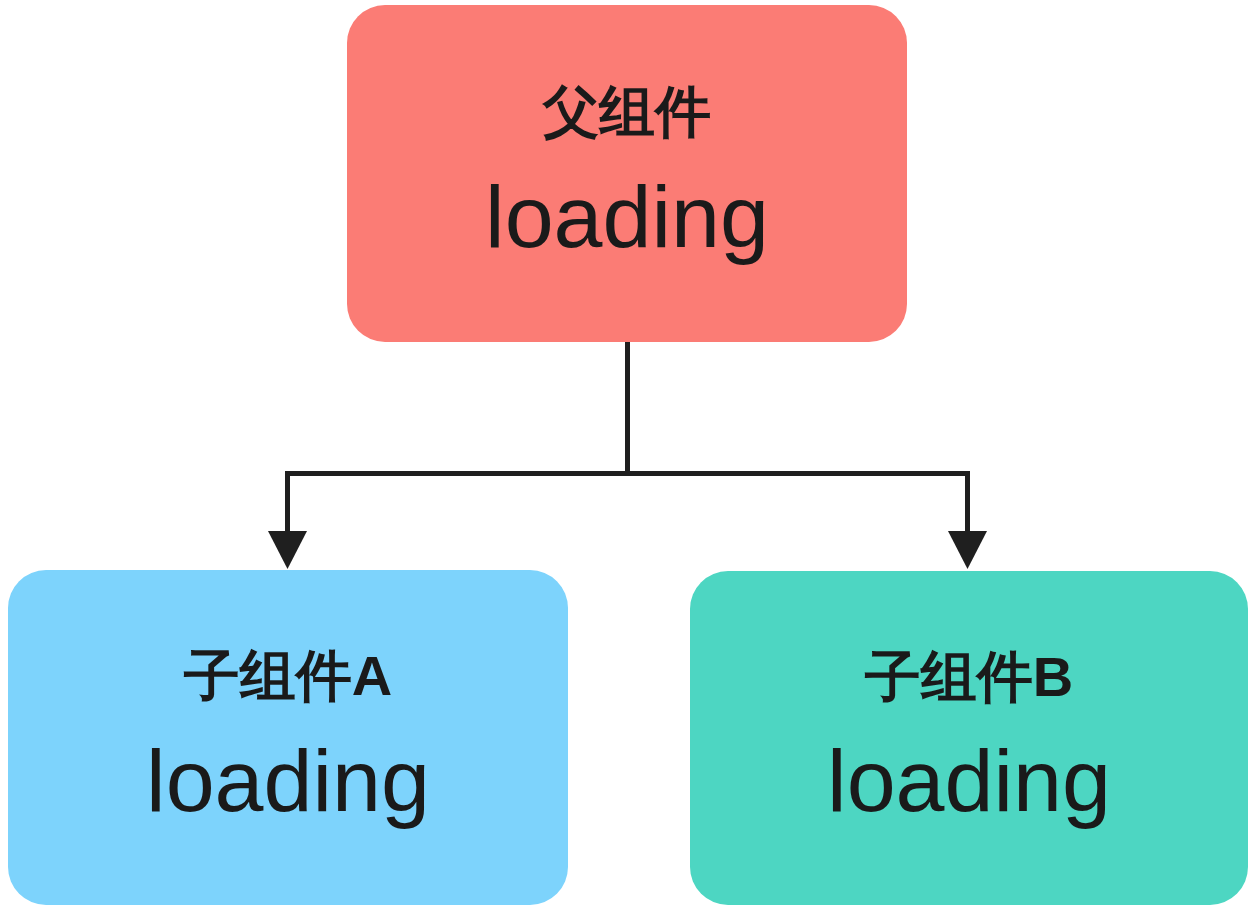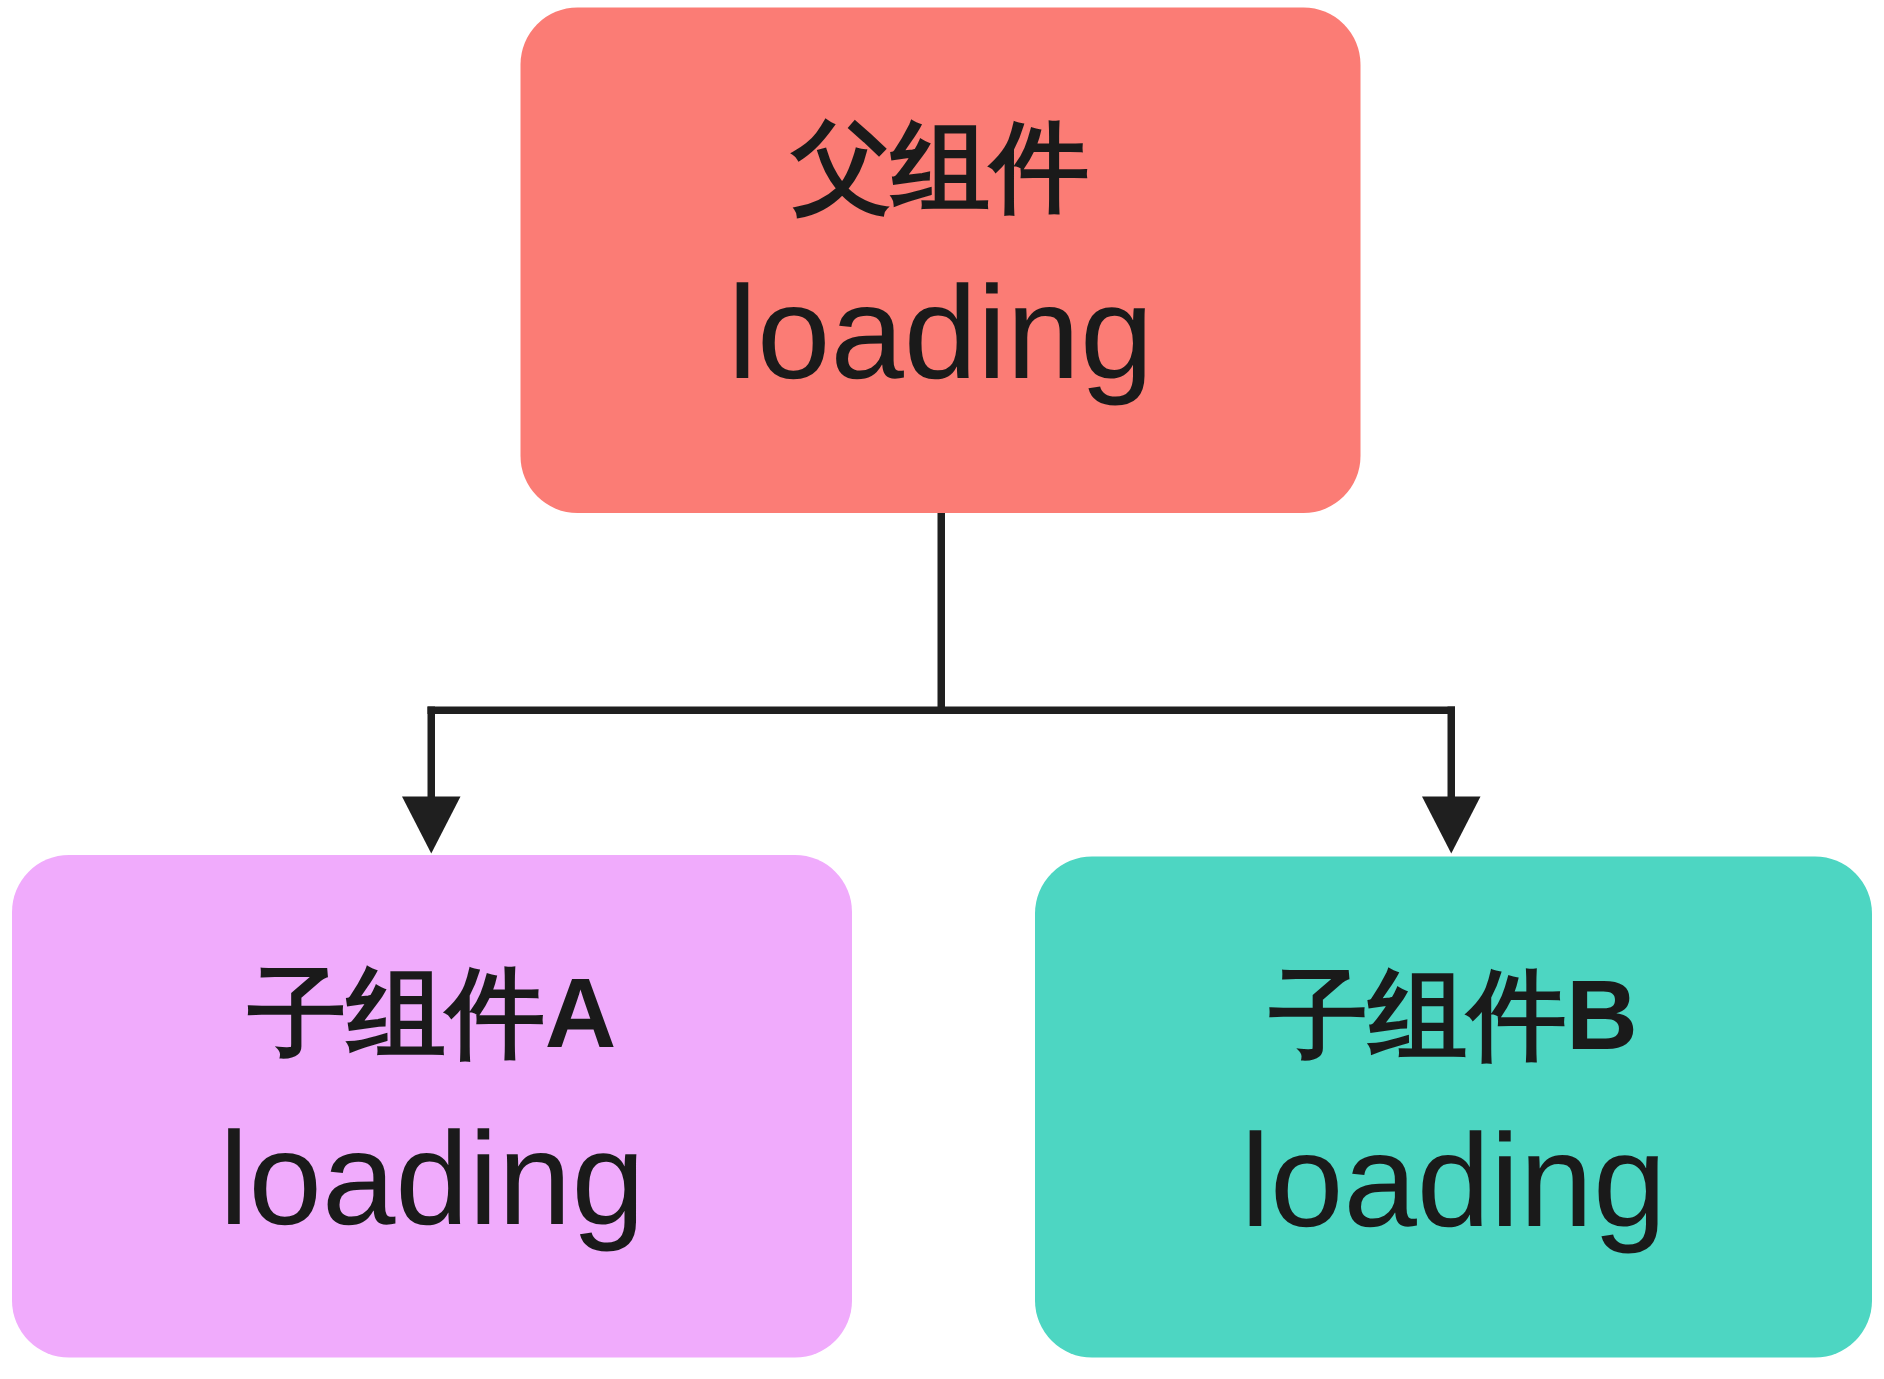--- a/index.html
+++ b/index.html
@@ -38,32 +38,32 @@
     top: 5px;
     width: 560px;
     height: 337px;
     background: #fb7c75;
   }
   .node-child-a {
     left: 8px;
     top: 570px;
     width: 560px;
     height: 335px;
-    background: #f0abfc;
+    background: #7dd3fc;
   }
   .node-child-b {
     left: 690px;
     top: 571px;
     width: 558px;
     height: 334px;
     background: #4dd6c2;
     text-align: center;
   }
   .node-title {
-    font-size: 66px;
+    font-size: 56px;
     font-weight: 700;
     line-height: 1.15;
     white-space: nowrap;
   }
   .node-subtitle {
     font-size: 88px;
     font-weight: 400;
     line-height: 1.15;
     margin-top: 21px;
     white-space: nowrap;

